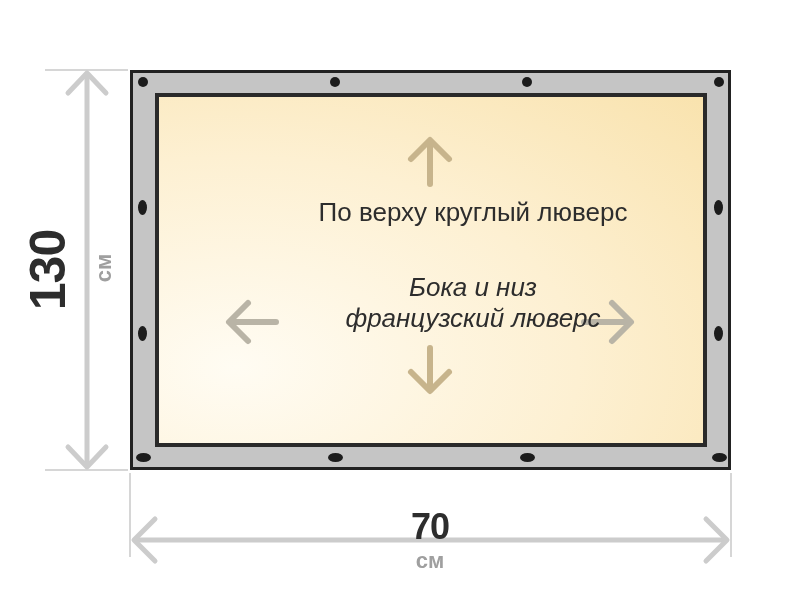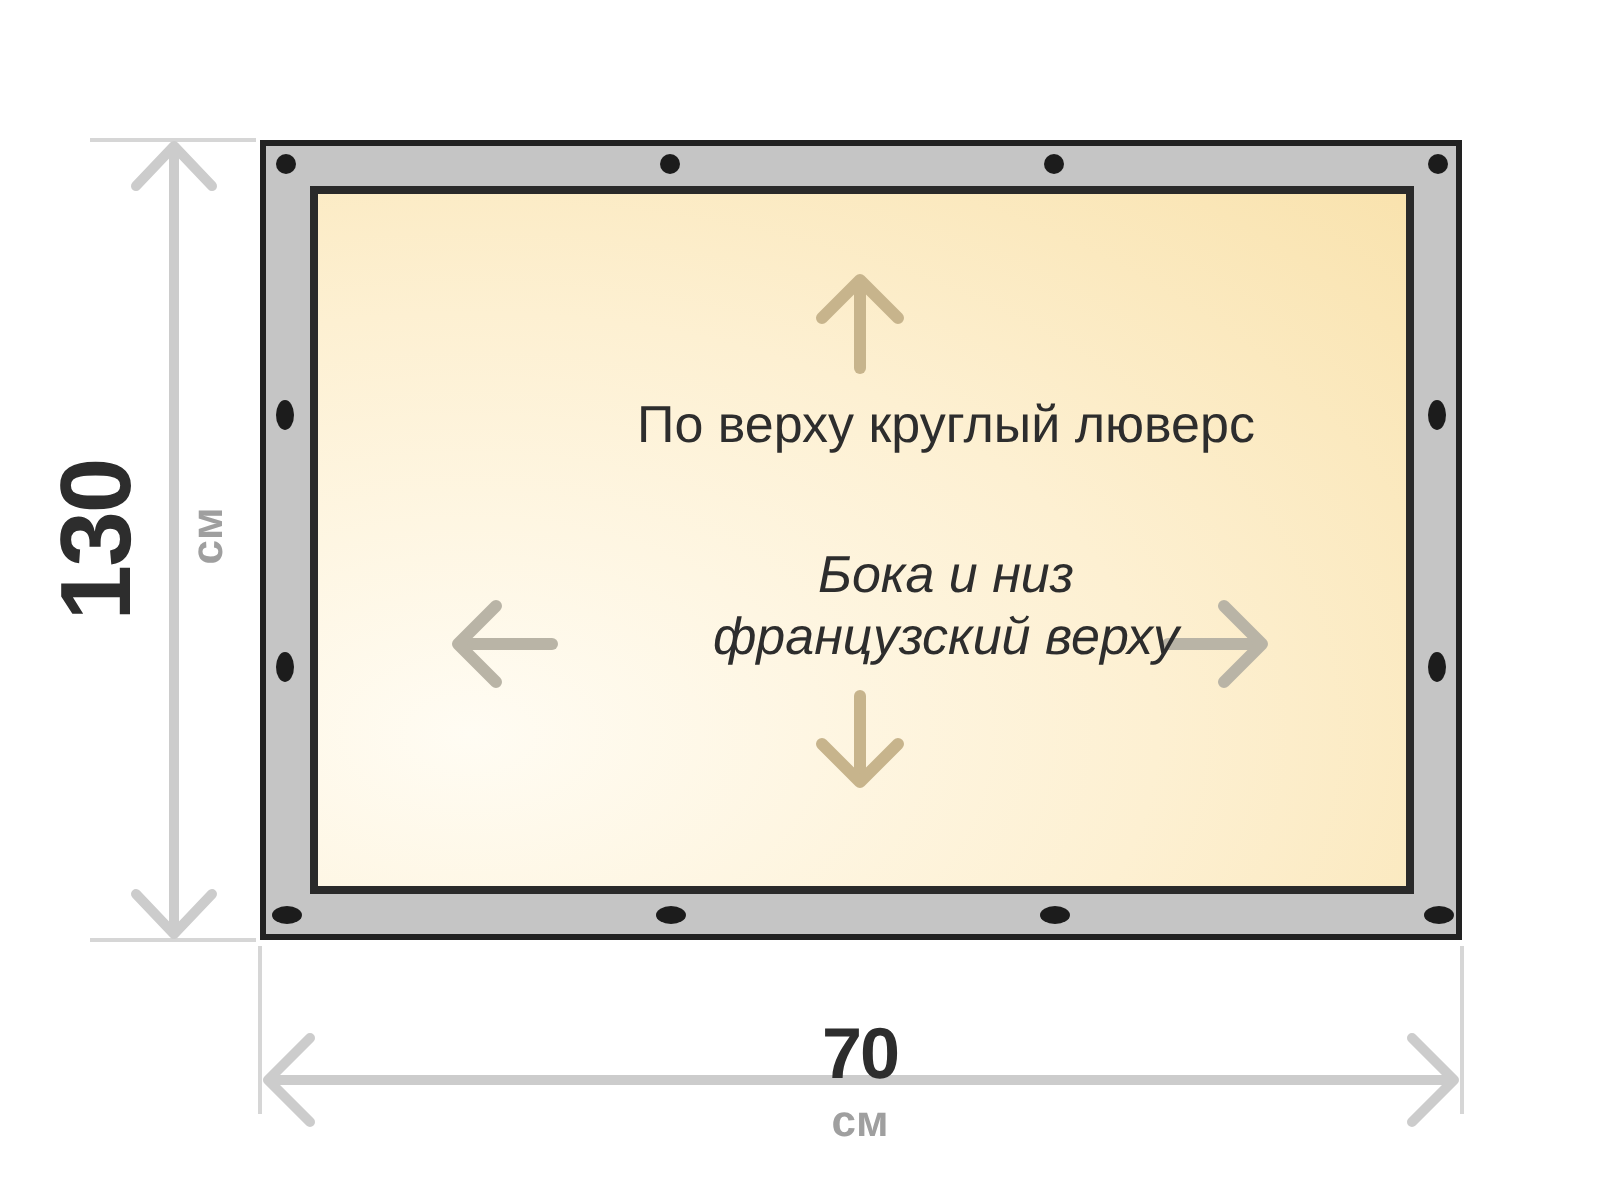--- a/index.html
+++ b/index.html
@@ -168,21 +168,21 @@
     </g>
     <g>
       <line class="pah" x1="584" y1="322" x2="626" y2="322"></line>
       <polyline class="pah" points="612,303 631,322 612,341"></polyline>
     </g>
   </svg>
 
   <div class="note note-top">По верху круглый люверс</div>
   <div class="note note-mid">
     <div>Бока и низ</div>
-    <div>французский верху</div>
+    <div>французский люверс</div>
   </div>
 
   <div class="height-value">130</div>
   <div class="height-unit">см</div>
   <div class="width-value">70</div>
   <div class="width-unit">см</div>
 
 </div>
 
 </body></html>

